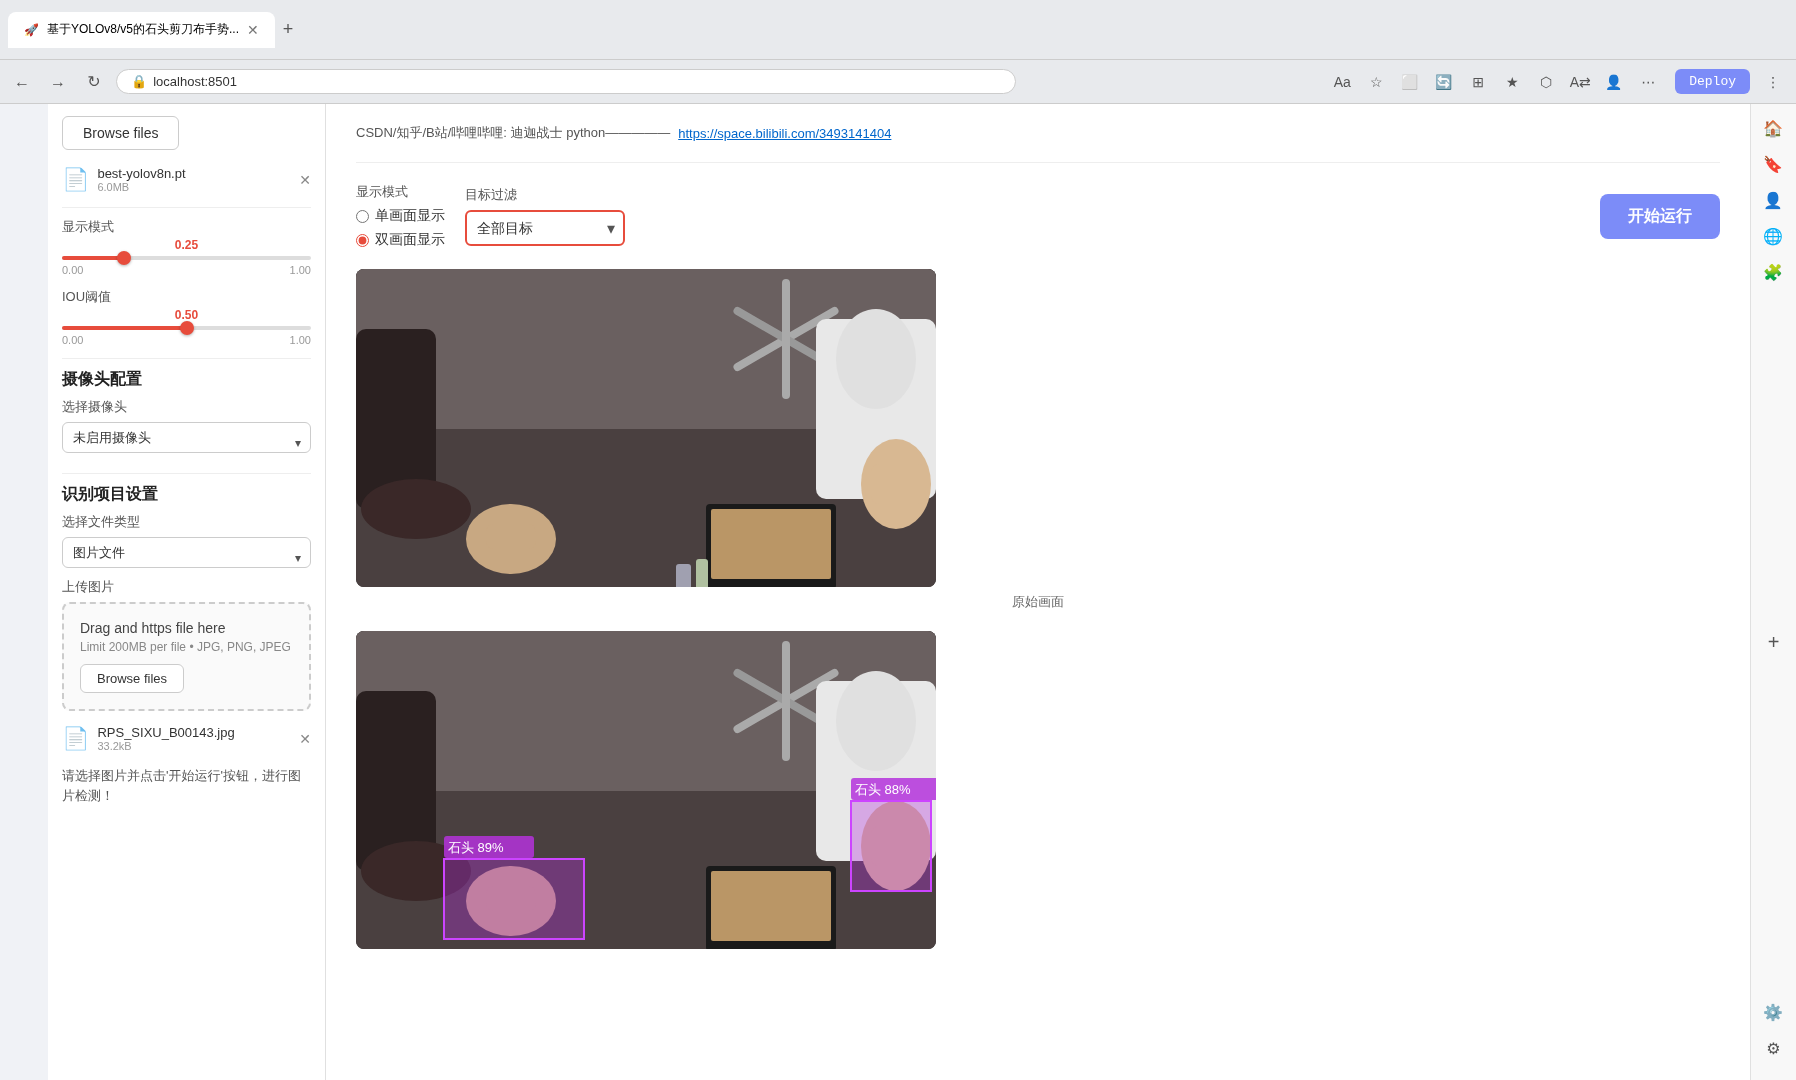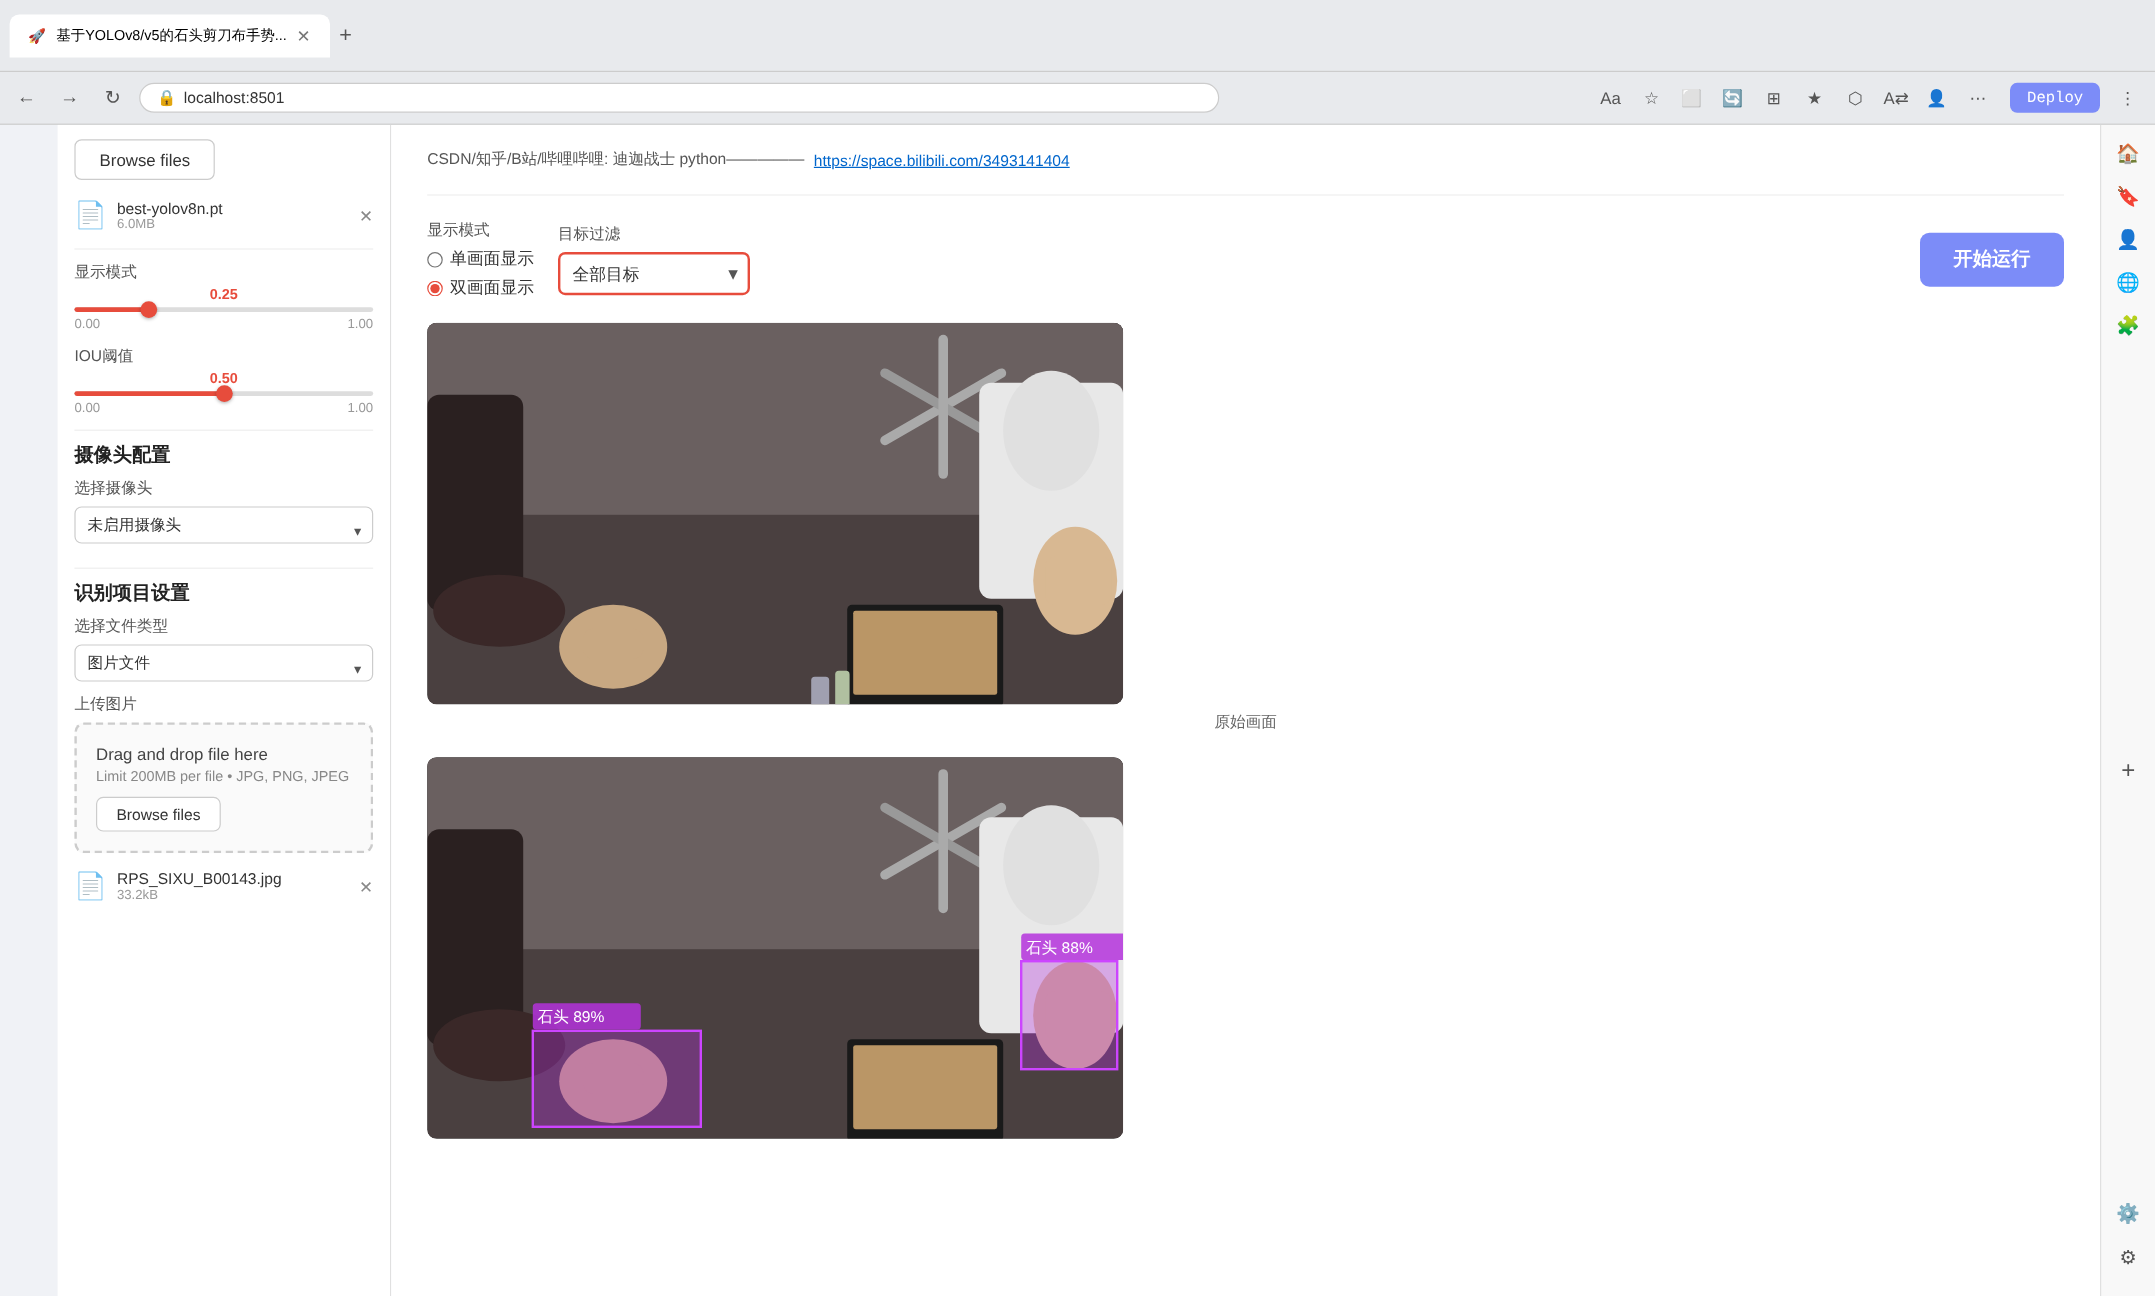--- a/index.html
+++ b/index.html
@@ -408,36 +408,37 @@
     <div class="dropdown-wrapper">
       <select class="dropdown-select">
         <option>图片文件</option>
       </select>
       <span class="dropdown-arrow">▾</span>
     </div>
 
     
     <div class="sidebar-label">上传图片</div>
     <div class="upload-area">
-      <div class="upload-drag-text">Drag and drop file here</div>
+      <div class="upload-drag-text">Drag and https file here</div>
       <div class="upload-limit-text">Limit 200MB per file • JPG, PNG, JPEG</div>
       <button class="browse-btn">Browse files</button>
     </div>
 
     
     <div class="file-item">
       <span class="file-icon">📄</span>
       <div class="file-info">
         <div class="file-name">RPS_SIXU_B00143.jpg</div>
         <div class="file-size">33.2kB</div>
       </div>
       <button class="file-remove">✕</button>
     </div>
 
     
+    <div class="info-text">请选择图片并点击'开始运行'按钮，进行图片检测！</div>
 
   </div>
 
   <div class="main-content">
 
     <div class="info-bar">
       <span>CSDN/知乎/B站/哔哩哔哩: 迪迦战士 python—————</span>
       <a href="#">https://space.bilibili.com/3493141404</a>
     </div>
 

